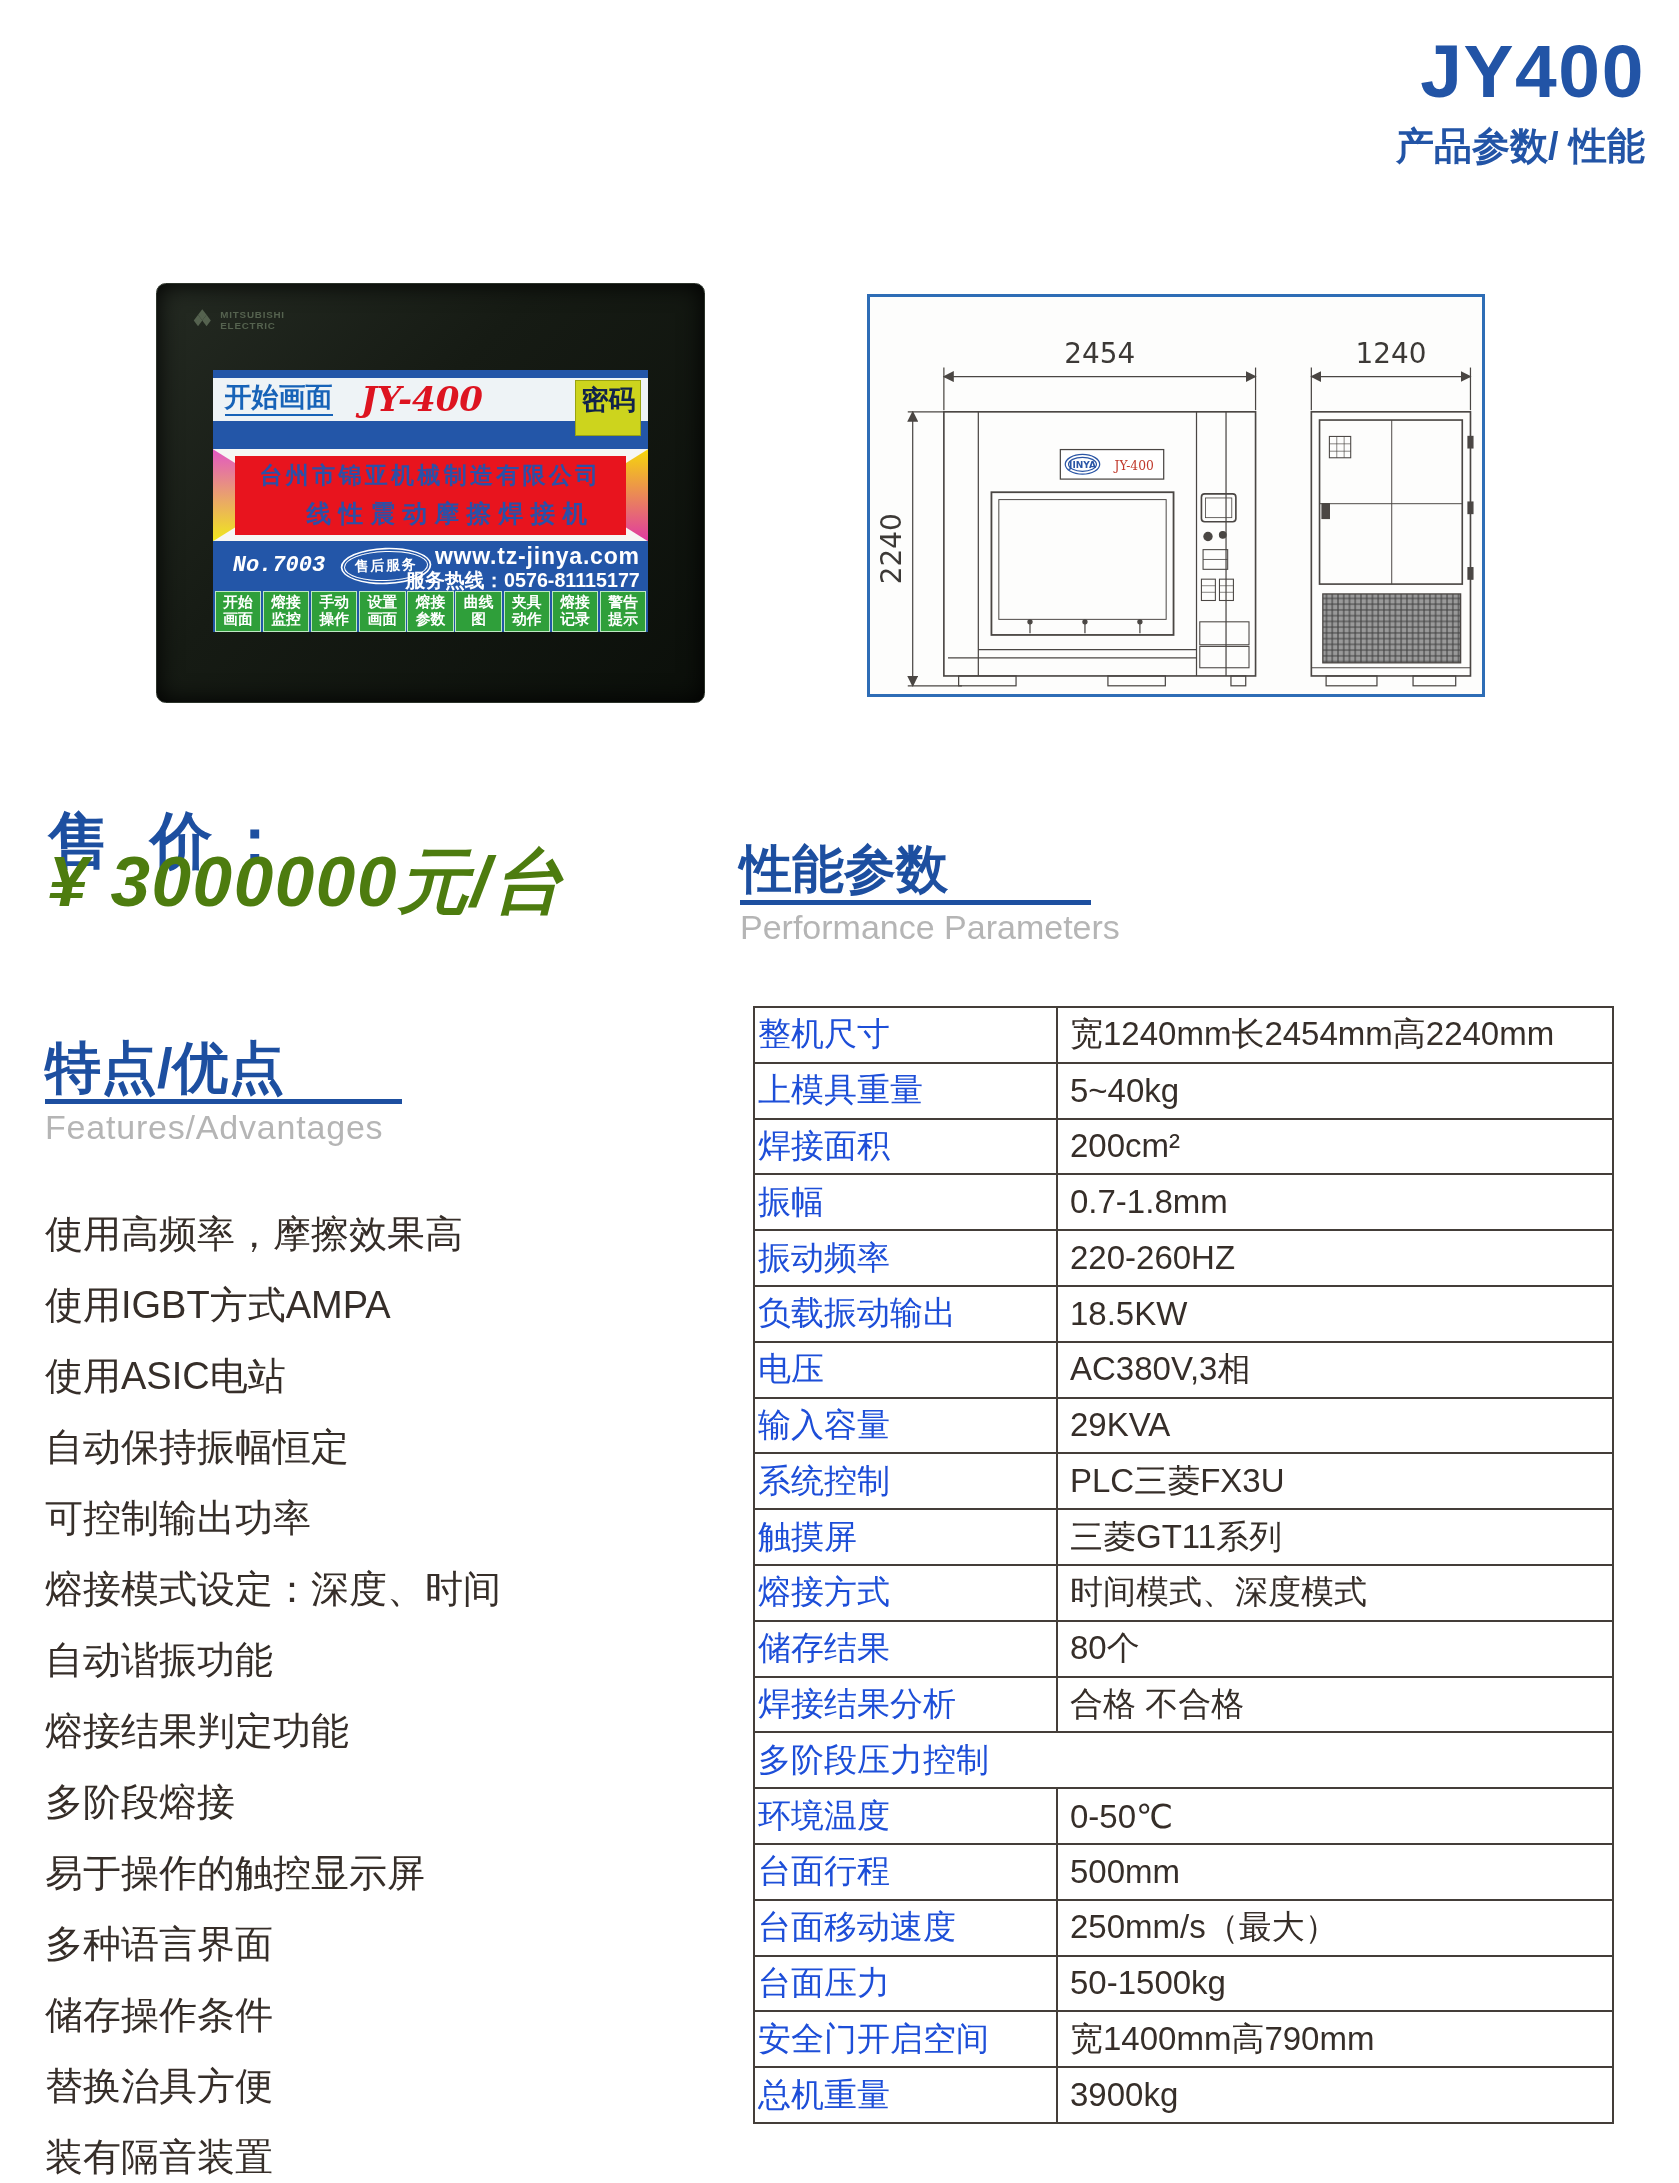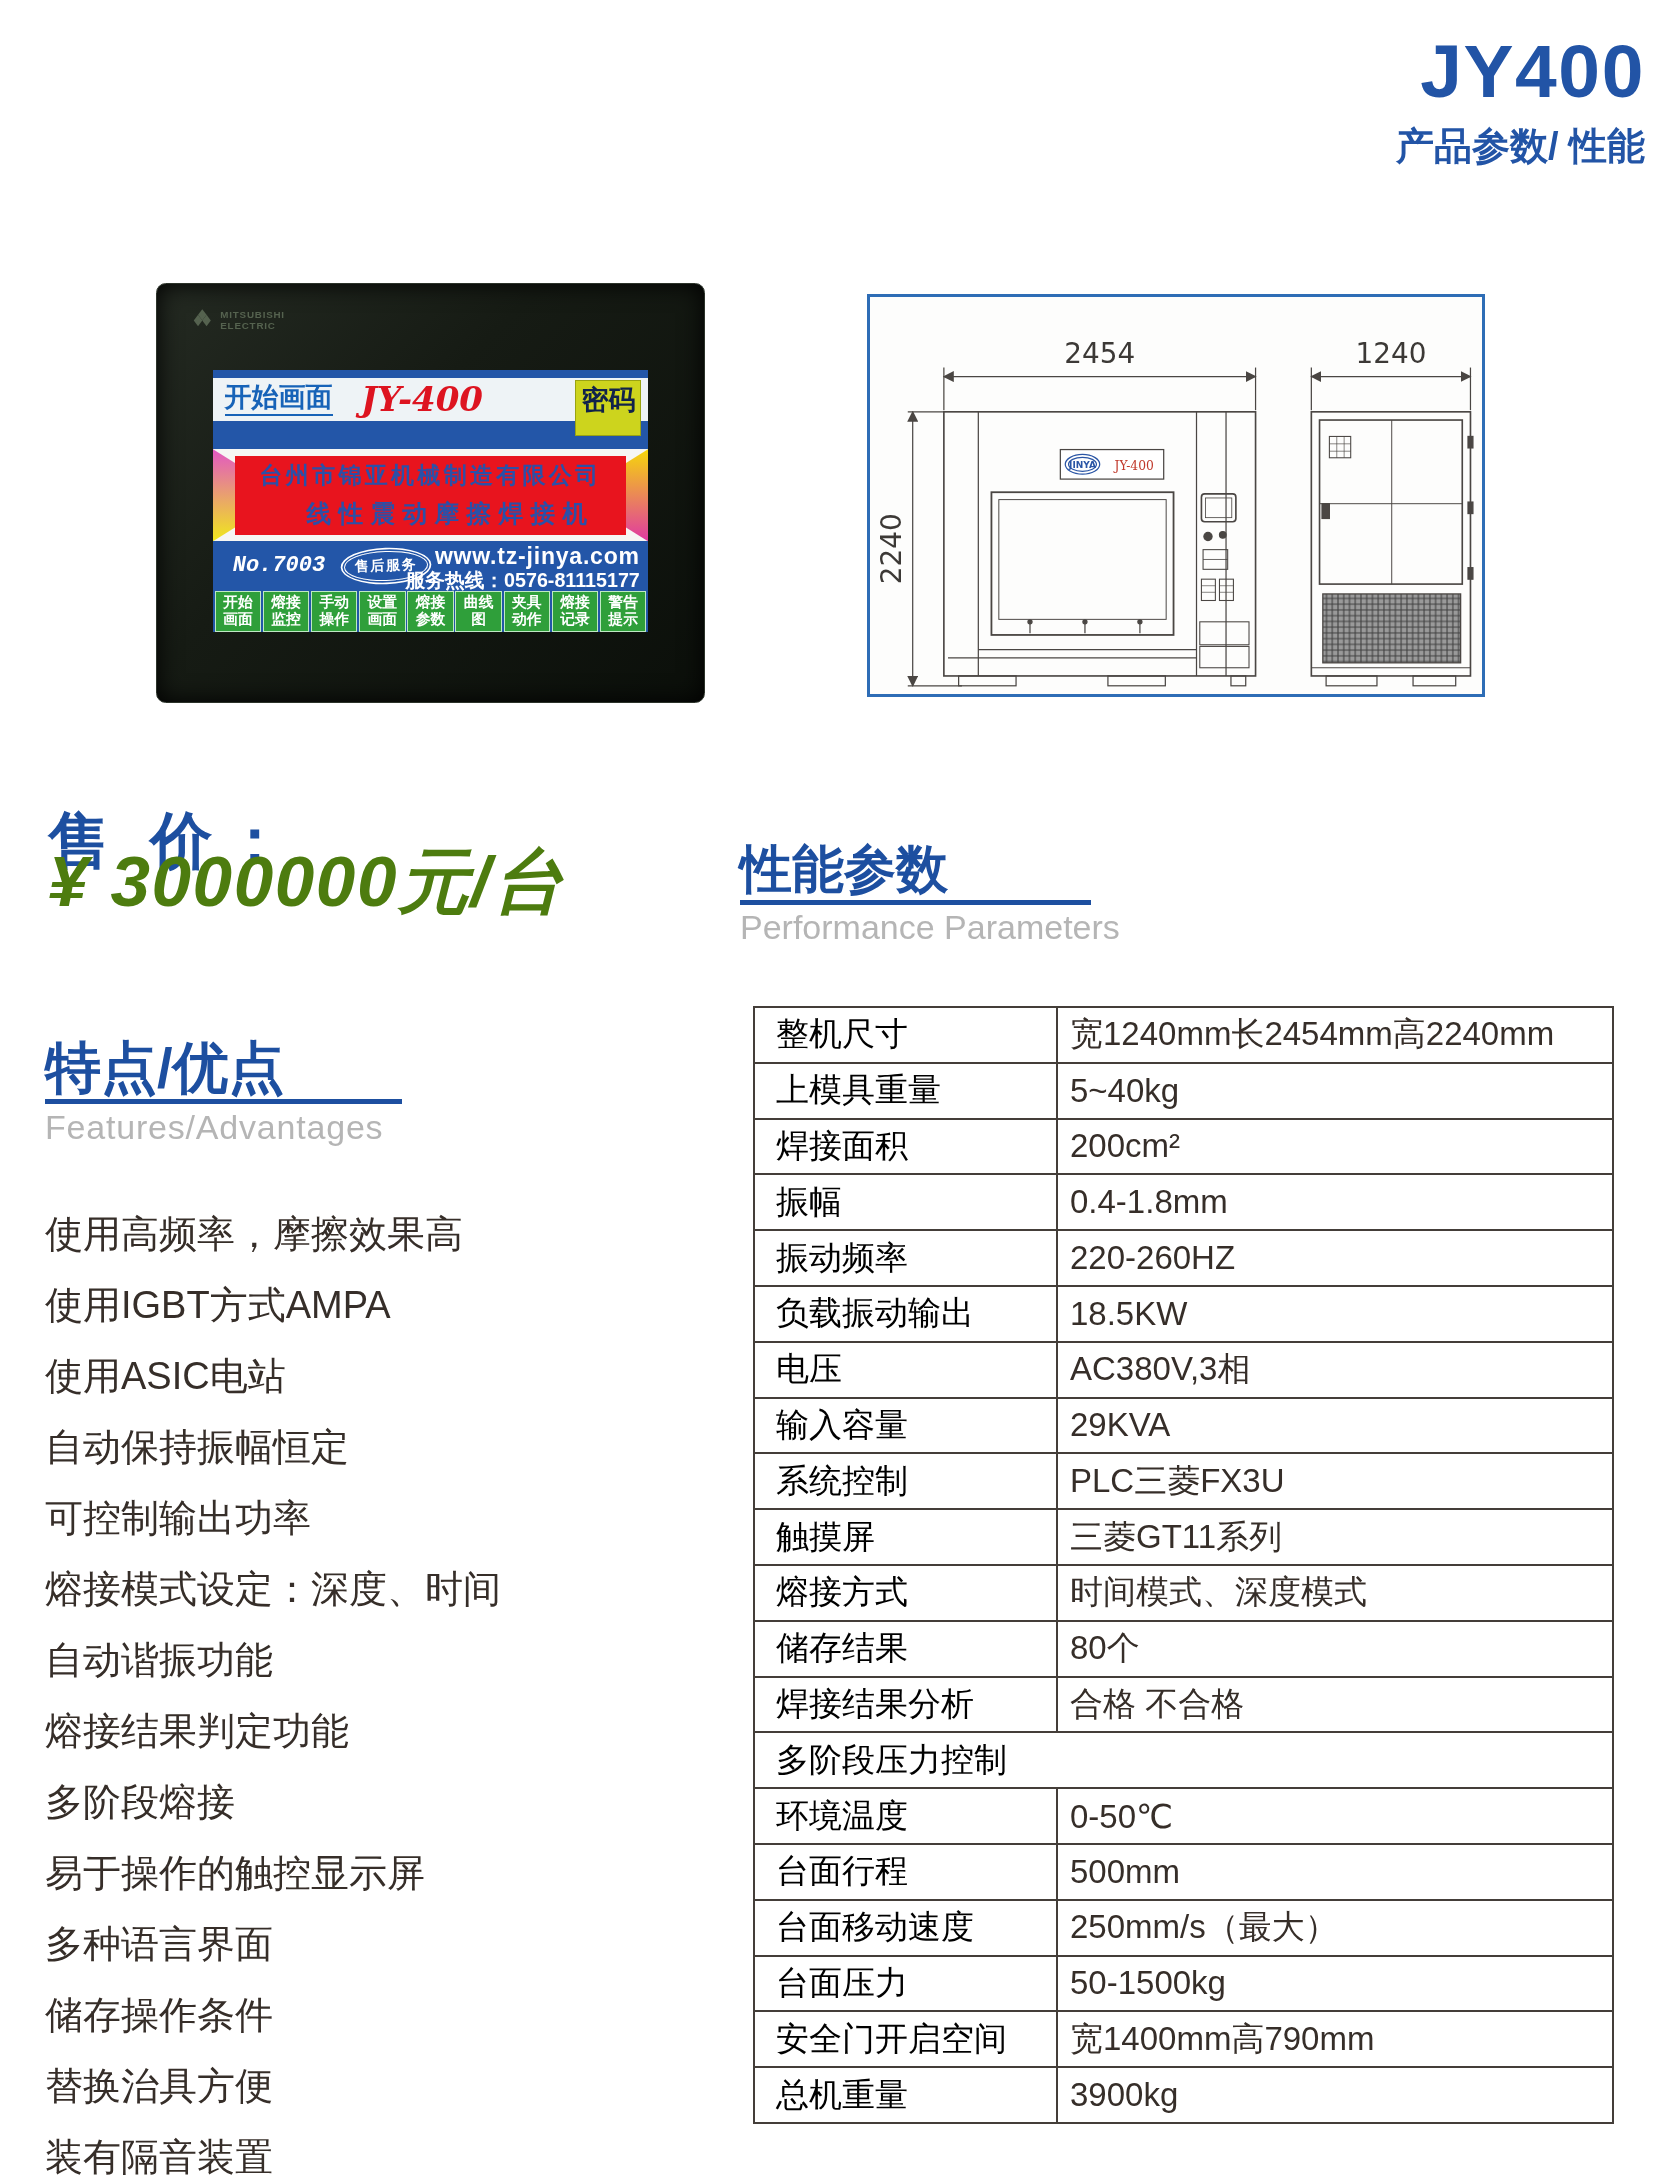--- a/index.html
+++ b/index.html
@@ -75,21 +75,21 @@
   
   .features { position:absolute; left:45px; top:1199px; width:656px; list-style:none; }
   .features li { font-size:38px; color:#362e29; line-height:71px; white-space:nowrap; }
 
   
   .spec-table { position:absolute; left:753px; top:1006px; width:861px; height:1118px;
     display:flex; flex-direction:column; border:2.5px solid #443e39; }
   .spec-row { flex:1; display:flex; align-items:stretch; border-top:2.5px solid #443e39; }
   .spec-row:first-child { border-top:none; }
   .spec-label { width:303px; border-right:2.5px solid #443e39; display:flex; align-items:center;
-    padding-left:21px; font-size:33px; color:#000000; }
+    padding-left:3px; font-size:33px; color:#1d4ed8; }
   .spec-row.span .spec-label { width:100%; border-right:none; }
   .spec-value { flex:1; display:flex; align-items:center; padding-left:12px;
     font-size:33px; color:#362e29; white-space:nowrap; }
 </style>
 </head>
 <body>
 
 <div class="page">
 
   <div class="brand-title">JY400</div>
@@ -276,21 +276,21 @@
       <div class="spec-row">
         <div class="spec-label">上模具重量</div>
         <div class="spec-value">5~40kg</div>
       </div>
       <div class="spec-row">
         <div class="spec-label">焊接面积</div>
         <div class="spec-value">200cm²</div>
       </div>
       <div class="spec-row">
         <div class="spec-label">振幅</div>
-        <div class="spec-value">0.4-1.8mm</div>
+        <div class="spec-value">0.7-1.8mm</div>
       </div>
       <div class="spec-row">
         <div class="spec-label">振动频率</div>
         <div class="spec-value">220-260HZ</div>
       </div>
       <div class="spec-row">
         <div class="spec-label">负载振动输出</div>
         <div class="spec-value">18.5KW</div>
       </div>
       <div class="spec-row">

